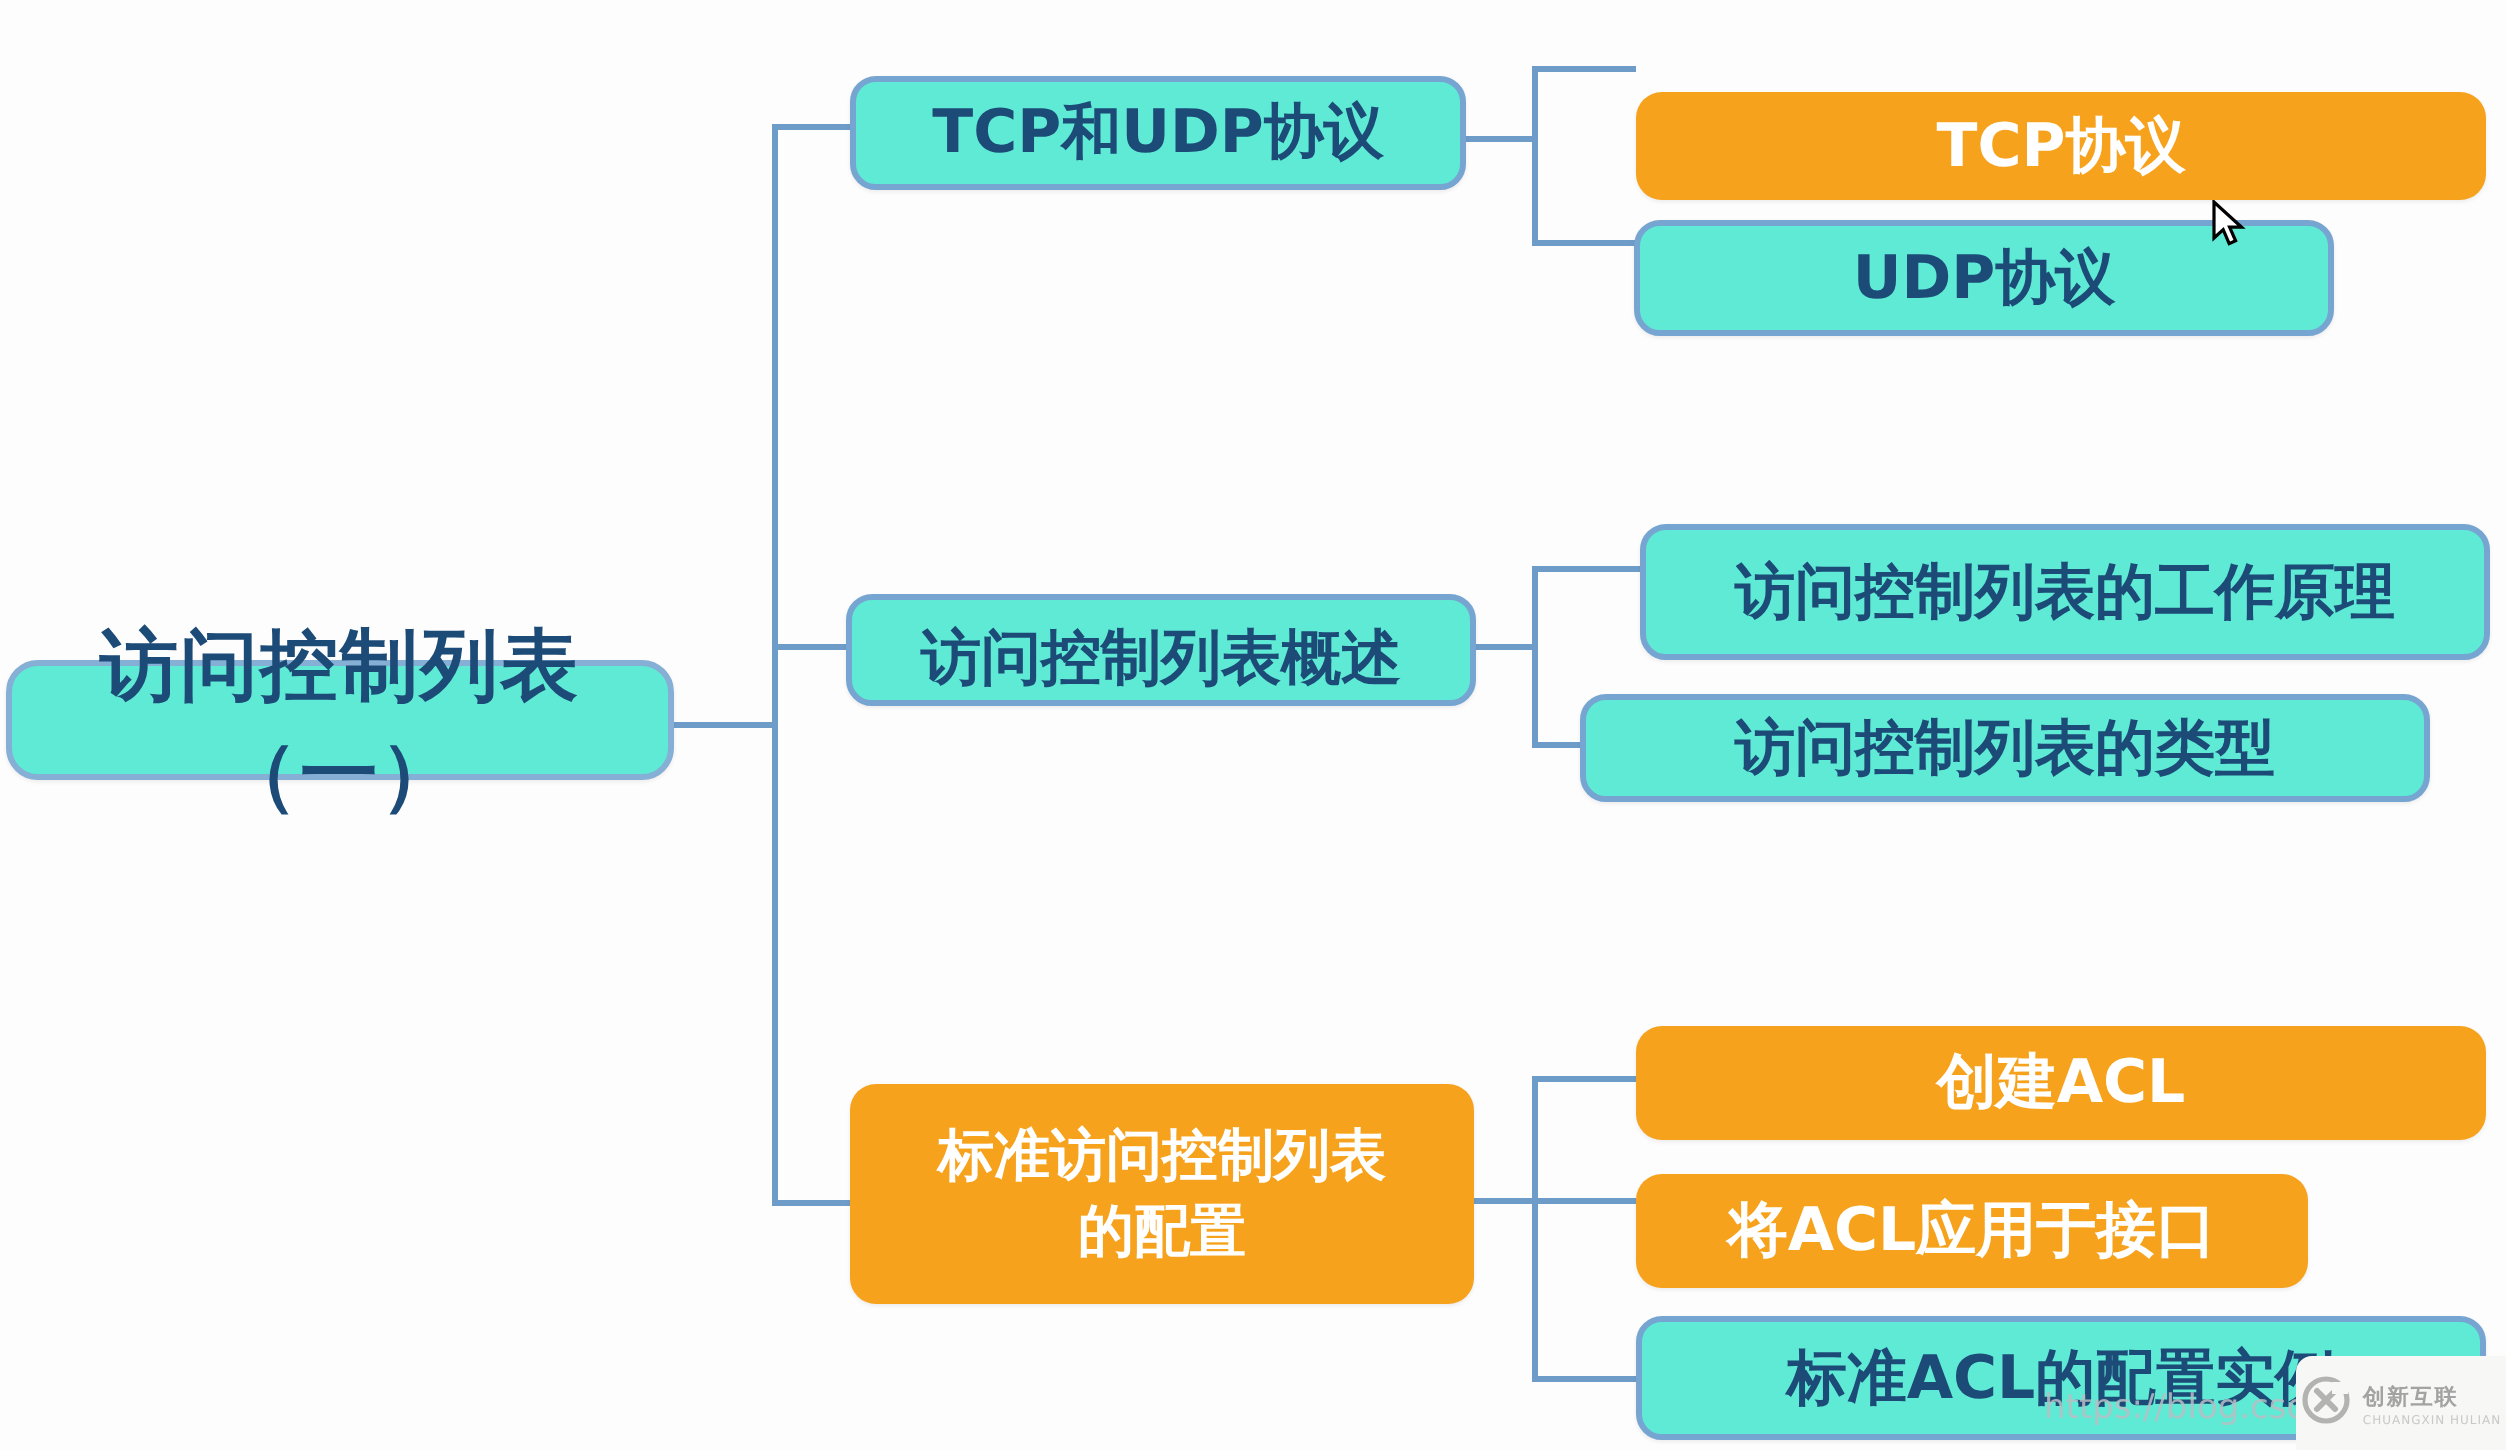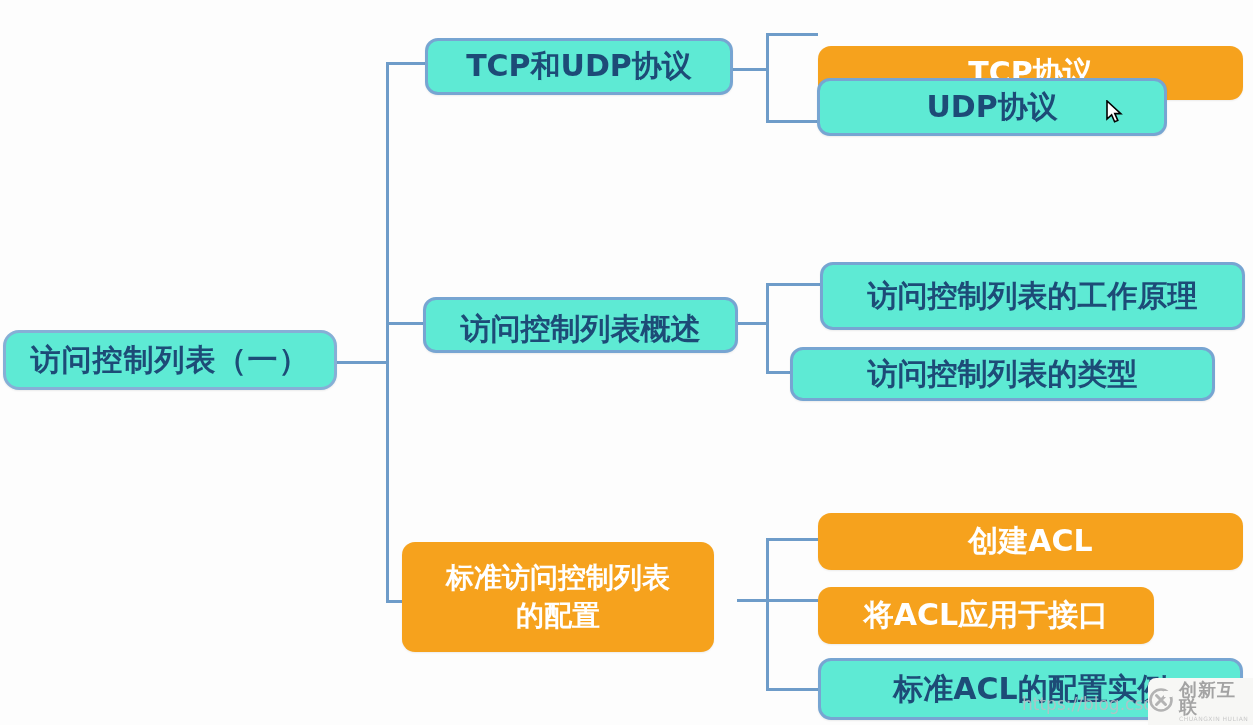--- a/index.html
+++ b/index.html
@@ -33,21 +33,21 @@
   }
   .node.filled{
     background:#f6a21d;
     border:none;
     border-radius:13px;
     color:#ffffff;
   }
   .node.root{
     border-radius:16px;
     border-color:#86afd6;
-    font-size:30px;
+    font-size:39px;
     letter-spacing:1px;
   }
   .fs30{font-size:30px;}
   .node .twoline{line-height:38px;font-size:28px;}
   
   #wm-url{
     position:absolute;
     left:1022px;top:694px;
     font-size:17px;
     color:rgba(185,190,196,0.85);
@@ -61,21 +61,21 @@
     left:1148px;top:678px;
     width:105px;height:47px;
     background:#f7f7f5;
     border-top-left-radius:8px;
     display:flex;align-items:center;justify-content:center;
     gap:5px;
     z-index:4;
   }
   #wm-logo .logo-txt{display:flex;flex-direction:column;align-items:flex-start;}
   #wm-logo .logo-cn{
-    font-size:18px;font-weight:bold;color:#a3a3a3;letter-spacing:1px;line-height:17px;
+    font-size:11px;font-weight:bold;color:#a3a3a3;letter-spacing:1px;line-height:17px;
   }
   #wm-logo .logo-en{
     font-size:6px;color:#c9c9c9;letter-spacing:0.5px;line-height:7px;
   }
   
   #cursor{position:absolute;left:1105px;top:100px;z-index:5;}
 </style>
 </head>
 <body>
 
@@ -107,32 +107,32 @@
     </div>
 
   <div class="node outline fs30" style="left:425px;top:38px;width:308px;height:57px;">
       <span>TCP和UDP协议</span>
     </div>
 
   <div class="node outline fs30" style="left:423px;top:297px;width:315px;height:56px;align-items:flex-end;">
       <span>访问控制列表概述</span>
     </div>
 
-  <div class="node filled" style="left:402px;top:542px;width:312px;height:110px;">
+  <div class="node filled" style="left:425px;top:542px;width:312px;height:110px;">
     <div class="twoline">
       <div>标准访问控制列表</div>
       <div>的配置</div>
     </div>
   </div>
 
   <div class="node filled fs30" style="left:818px;top:8px;width:425px;height:54px;margin-top:38px;">
       <span>TCP协议</span>
     </div>
 
-  <div class="node outline fs30" style="left:817px;top:78px;width:350px;height:58px;">
+  <div class="node outline fs30" style="left:817px;top:110px;width:350px;height:58px;">
       <span>UDP协议</span>
     </div>
 
   <div class="node outline fs30" style="left:820px;top:262px;width:425px;height:68px;">
       <span>访问控制列表的工作原理</span>
     </div>
 
   <div class="node outline fs30" style="left:790px;top:347px;width:425px;height:54px;">
       <span>访问控制列表的类型</span>
     </div>

